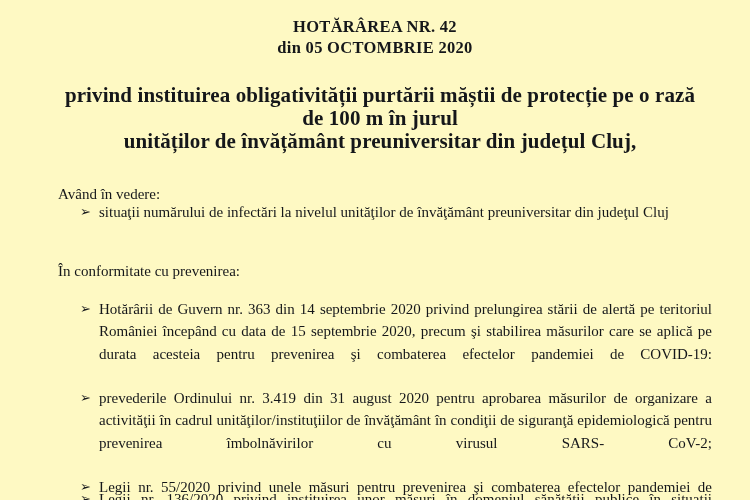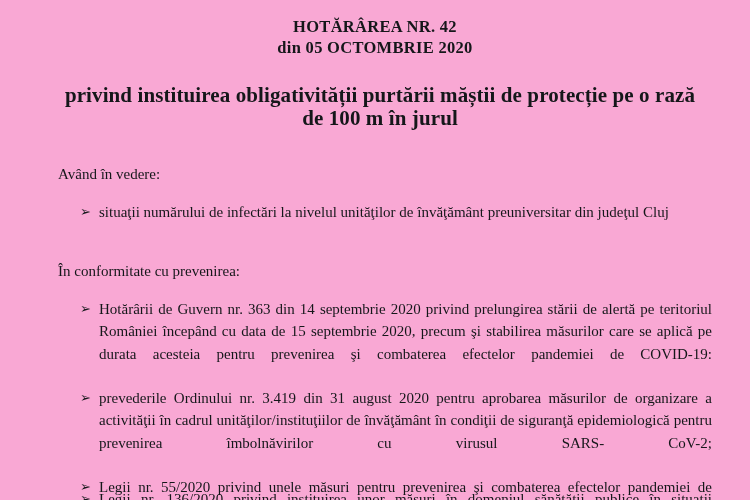--- a/index.html
+++ b/index.html
@@ -5,21 +5,21 @@
   html, body {
     margin: 0;
     padding: 0;
     background: #ffffff;
   }
   .page {
     position: relative;
     width: 750px;
     height: 500px;
     overflow: hidden;
-    background: #f9a8d4;
+    background: #fef9c3;
     font-family: "Liberation Serif", "DejaVu Serif", serif;
     color: #15171a;
     -webkit-font-smoothing: antialiased;
   }
 
   
   .title-block {
     position: absolute;
     top: 16px;
     left: 0;
@@ -48,21 +48,21 @@
   }
 
   
   .lead {
     position: absolute;
     left: 58px;
     font-size: 15px;
     line-height: 20px;
     white-space: nowrap;
   }
-  .lead-avand { top: 164px; }
+  .lead-avand { top: 184px; }
   .lead-conform { top: 261px; }
 
   
   .bullet-list {
     position: absolute;
     left: 80px;
     width: 632px;
   }
   .list-first { top: 201px; }
   .list-second { top: 298px; }
@@ -115,20 +115,21 @@
 
 <div class="page">
 
   <div class="title-block">
     <div class="title-line">HOTĂRÂREA NR. 42</div>
     <div class="title-line">din 05 OCTOMBRIE 2020</div>
   </div>
 
   <div class="subtitle-block">
     <div class="subtitle-line">privind instituirea obligativității purtării măștii de protecție pe o rază de 100 m în jurul</div>
+    <div class="subtitle-line">unităților de învățământ preuniversitar din județul Cluj,</div>
   </div>
 
   <div class="lead lead-avand">Având în vedere:</div>
 
   <div class="bullet-list list-first">
     <div class="bullet-item nojustify">
       <span class="marker">➢</span>
       <span class="text">situaţii numărului de infectări la nivelul unităţilor de învăţământ preuniversitar din judeţul Cluj</span>
     </div>
   </div>

